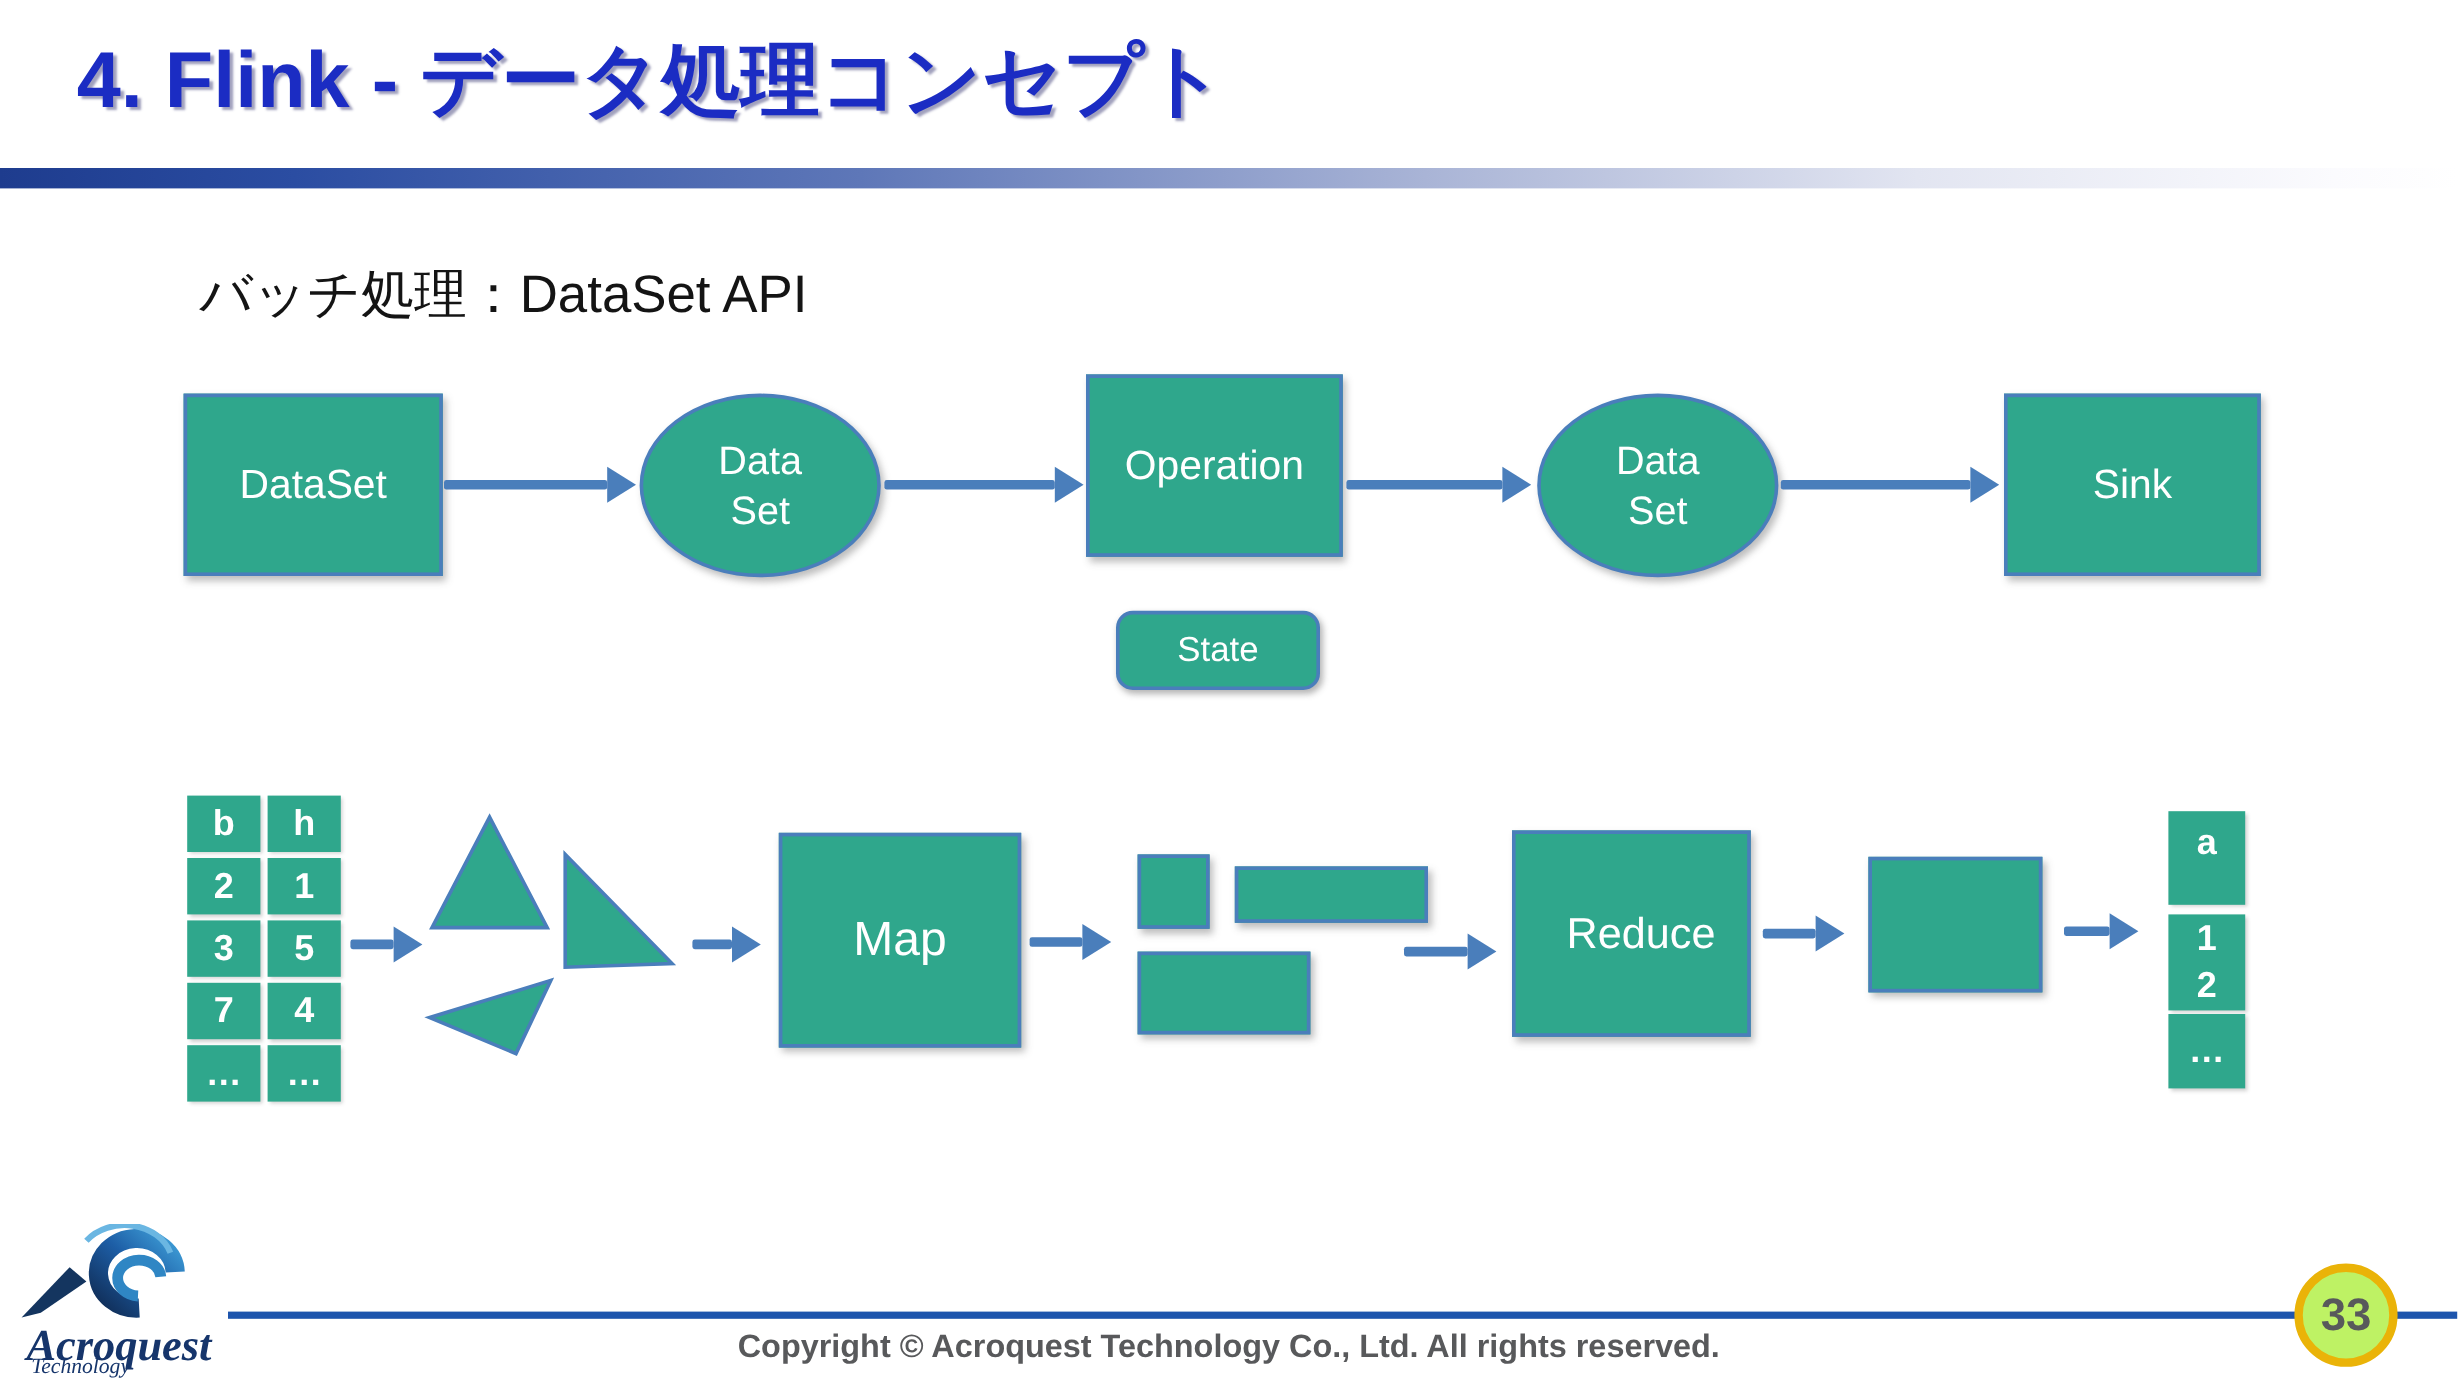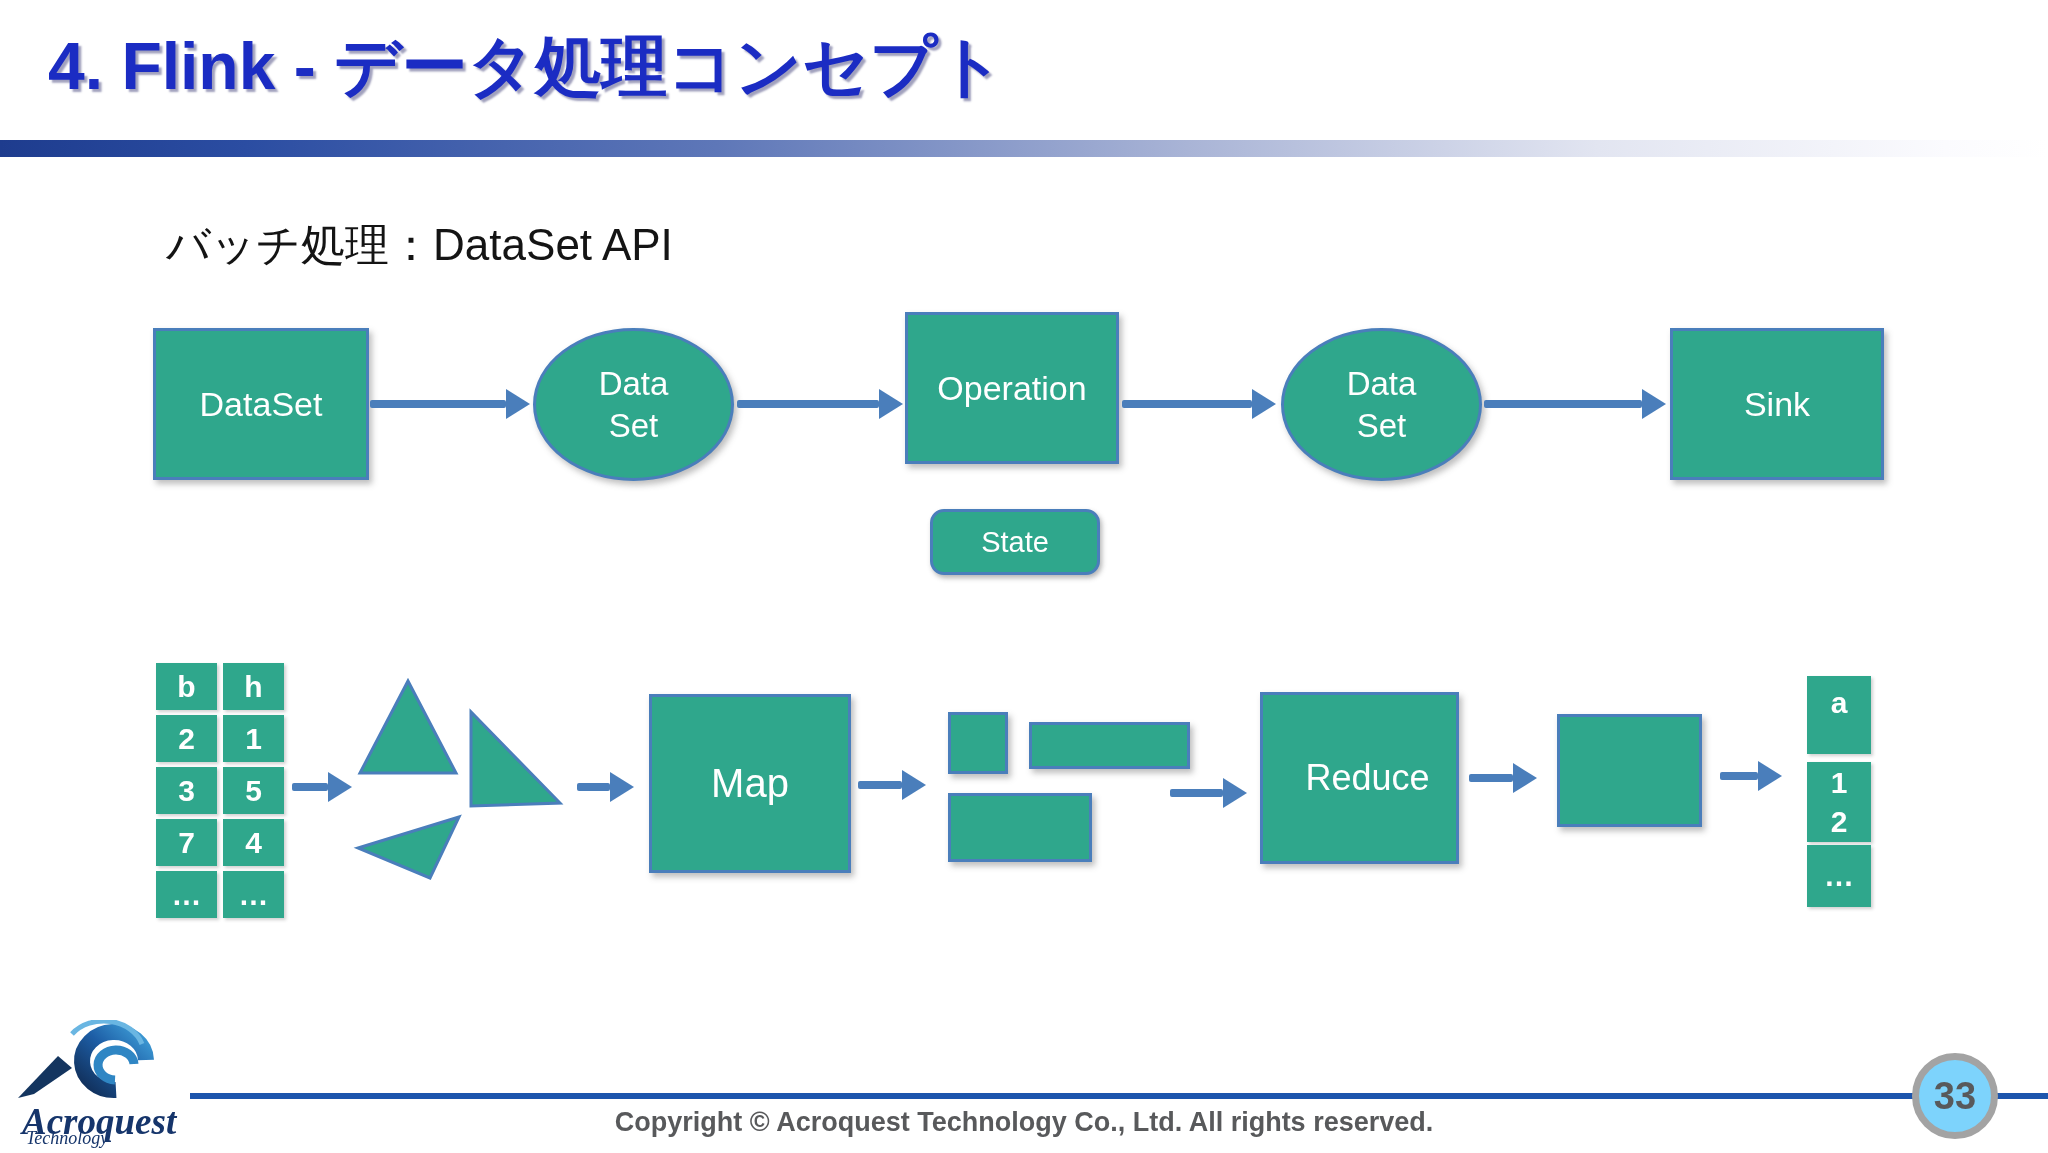--- a/index.html
+++ b/index.html
@@ -5,21 +5,21 @@
   html,body{margin:0;padding:0;background:#ffffff;}
   .slide{
     position:relative;
     width:2048px;height:1153px;
     background:#ffffff;
     overflow:hidden;
     font-family:"Liberation Sans", sans-serif;
   }
   
   .title{
-    position:absolute;left:48px;top:22px;
+    position:absolute;left:64px;top:22px;
     font-size:66px;font-weight:bold;
     color:#1b2cc3;
     text-shadow:3px 3px 2px rgba(20,20,90,.40);
     white-space:nowrap;
   }
   .title-underline{
     position:absolute;left:0;top:140px;width:2048px;height:17px;
     background:linear-gradient(90deg,#1e3c8e 0%,#2b4da2 12%,#5e77b8 35%,#a9b4d6 58%,#e2e5f1 78%,#fbfbfe 95%,#ffffff 100%);
   }
   .subtitle{
@@ -102,21 +102,21 @@
     position:absolute;left:26px;top:1128px;
     font-family:"Liberation Serif", serif;font-style:italic;
     font-size:18px;color:#16356b;white-space:nowrap;
   }
   .copyright{
     position:absolute;left:0;top:1107px;width:2048px;
     text-align:center;font-size:27px;font-weight:bold;color:#58595b;
   }
   .page-badge{
     position:absolute;left:1912px;top:1053px;width:86px;height:86px;
-    background:#7dd3fc;border:7px solid #a3a3a3;border-radius:50%;
+    background:#bef264;border:7px solid #eab308;border-radius:50%;
     box-sizing:border-box;z-index:2;
     display:flex;align-items:center;justify-content:center;
     font-size:38px;font-weight:bold;color:#58595b;
   }
 </style>
 </head>
 <body>
 
 <div class="slide">
 

